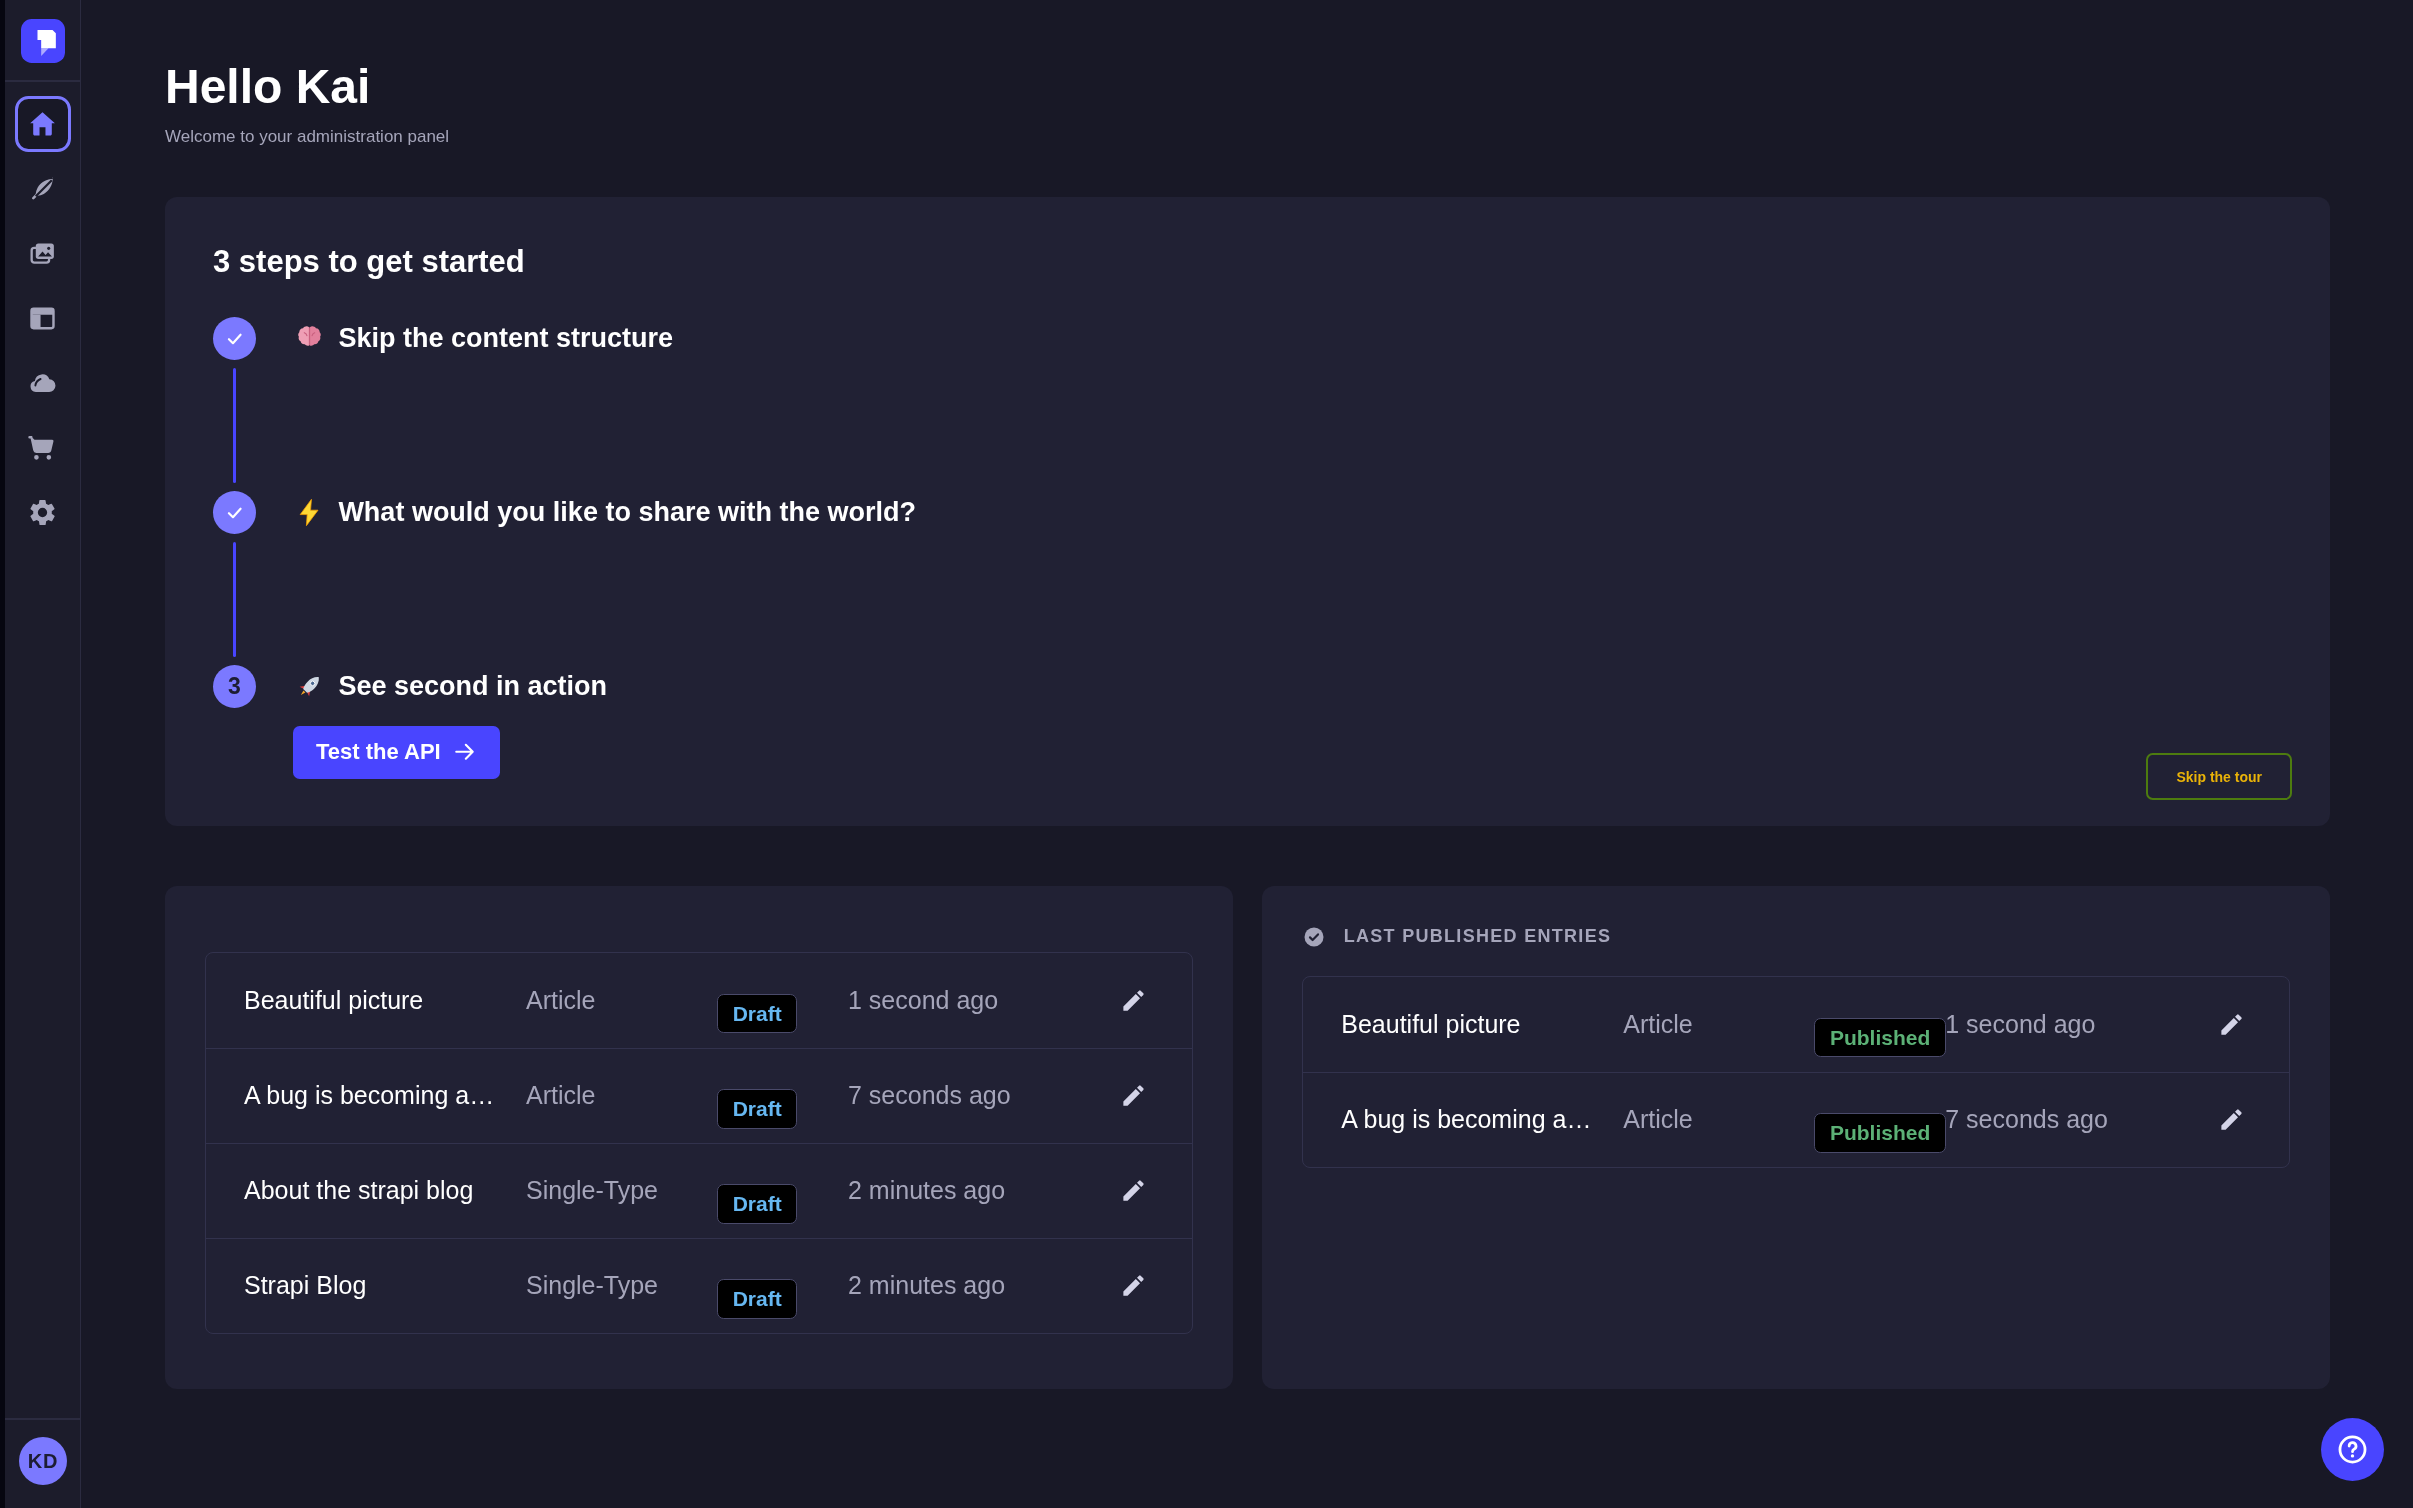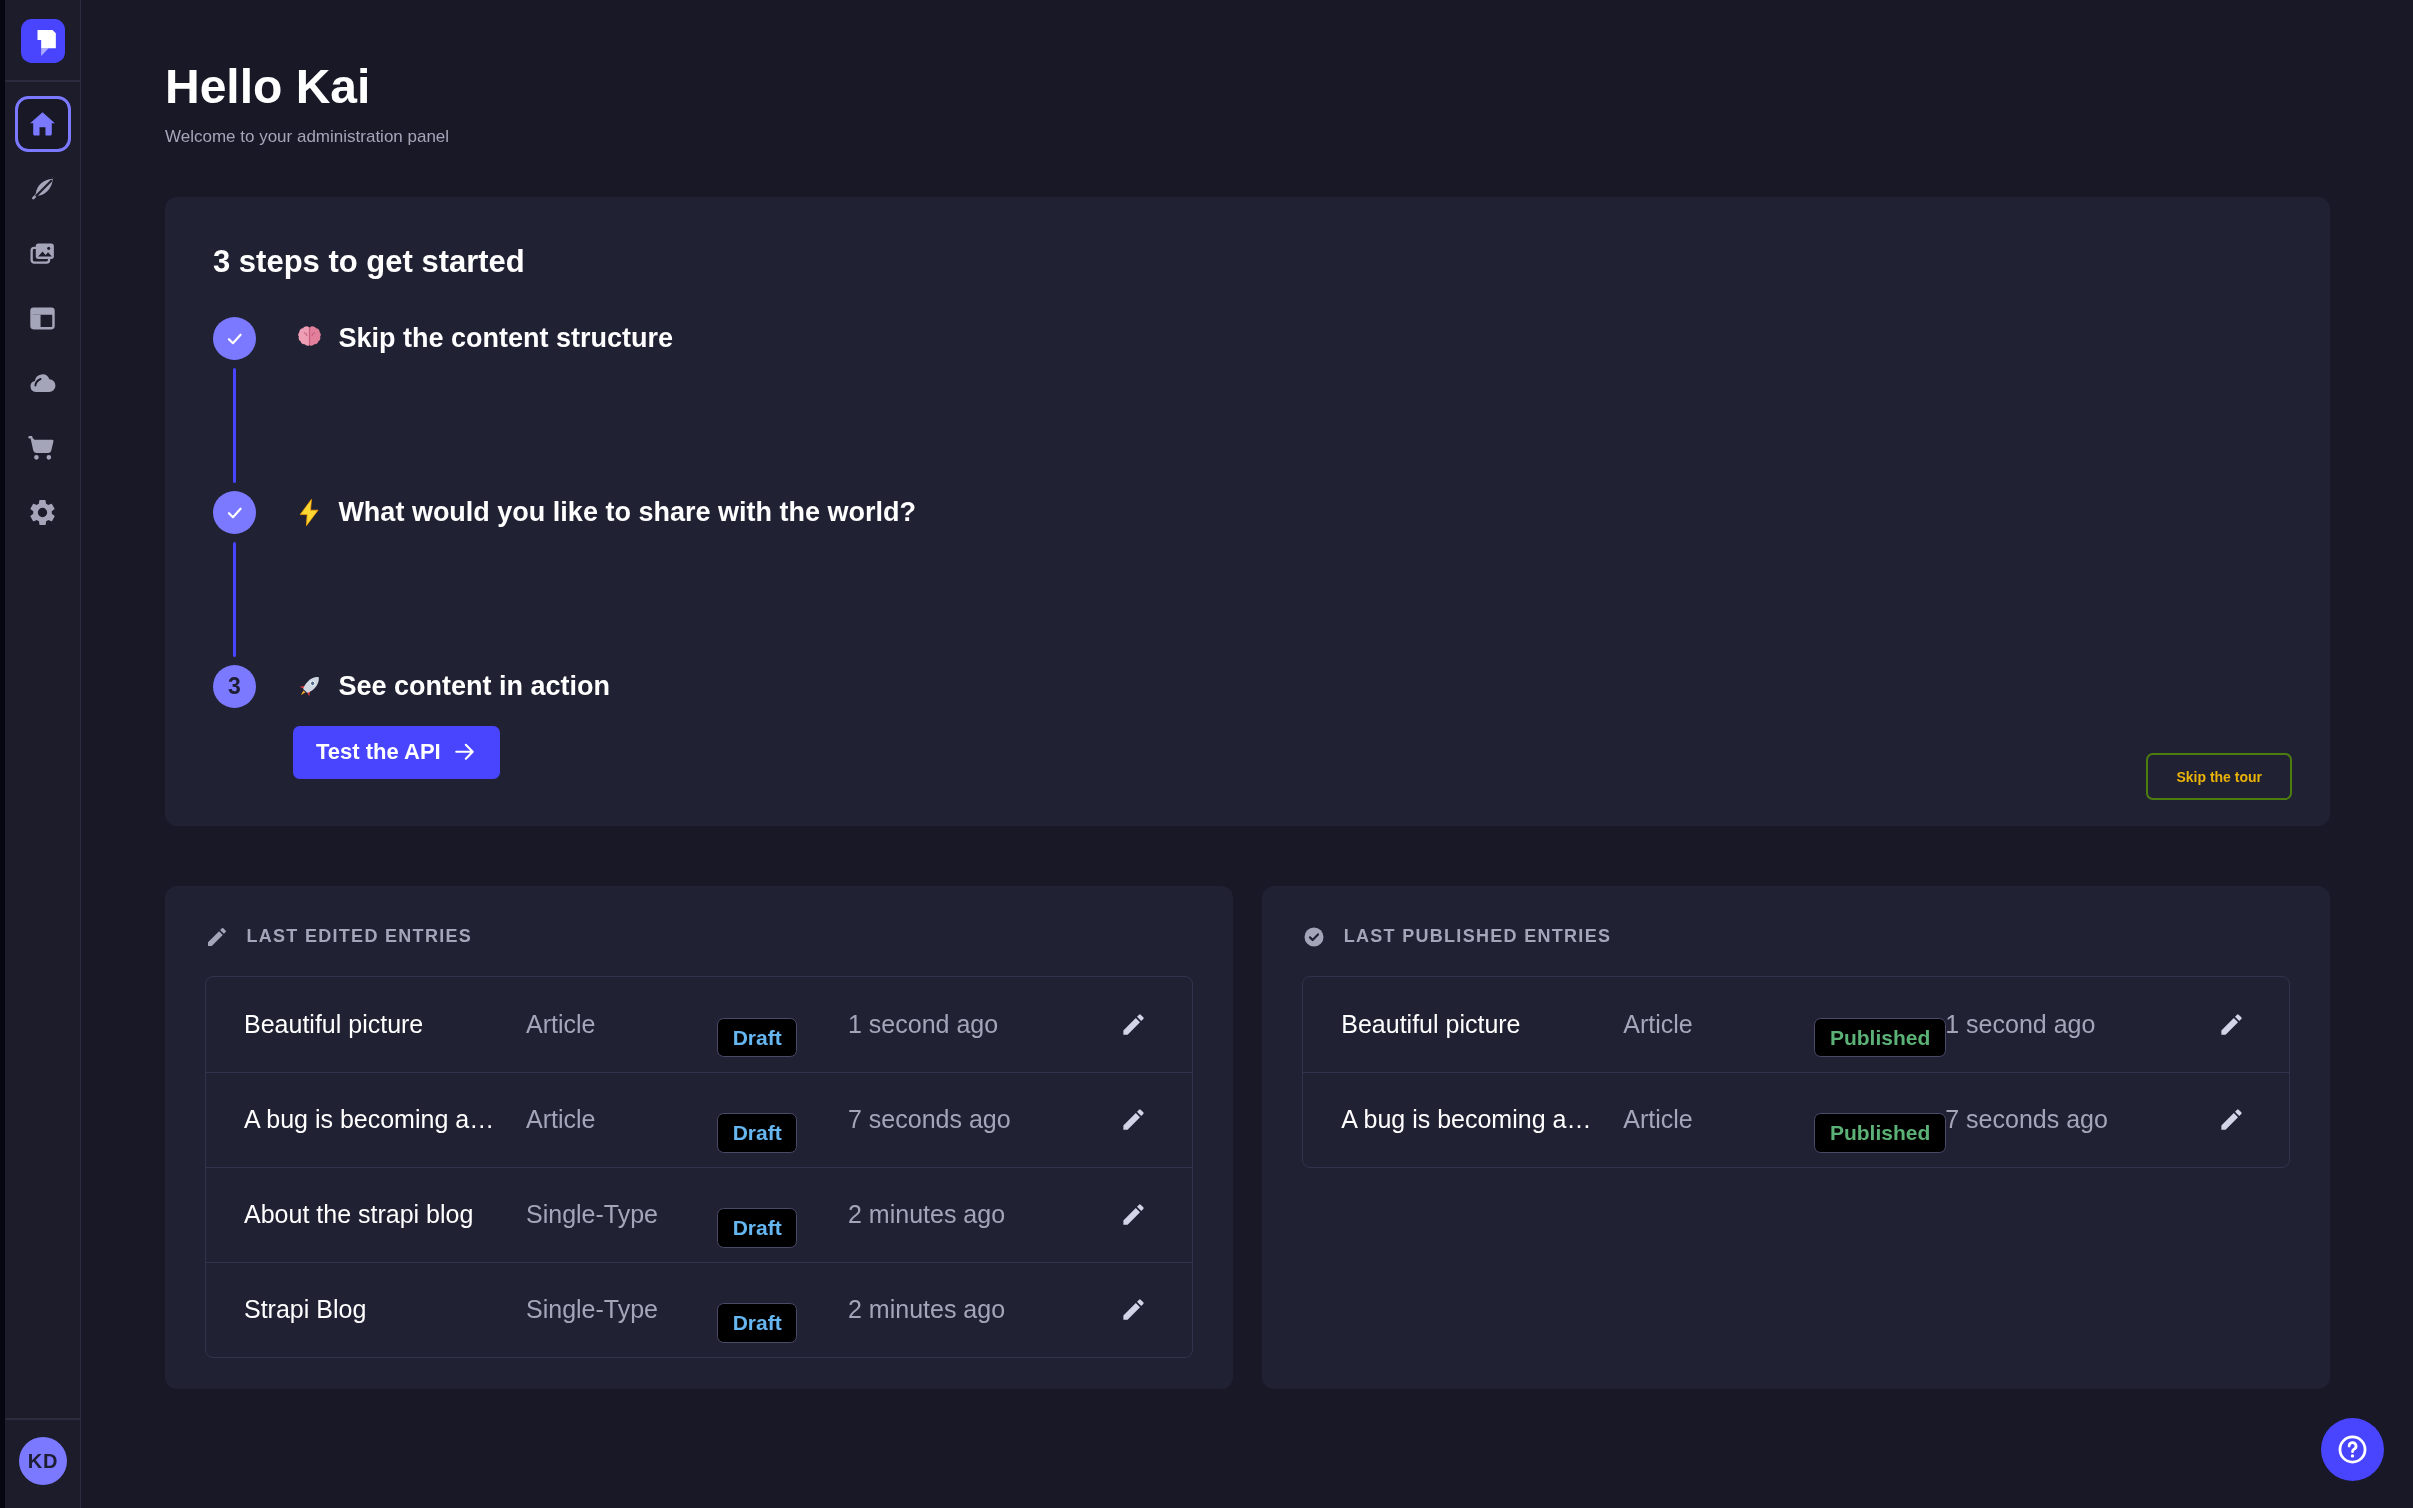--- a/index.html
+++ b/index.html
@@ -195,46 +195,40 @@
           <span class="emoji">
             <svg viewBox="0 0 24 24">
               <g transform="rotate(45 12 12)">
                 <path d="M9.6 13.5 6.8 17.6l3.2-1.1zM14.4 13.5l2.8 4.1-3.2-1.1z" fill="#dd3e3e"></path>
                 <path d="M12 1.8c2.6 2.1 3.7 5.2 3.7 8.3 0 2.6-.6 5.1-1.6 6.7h-4.2c-1-1.6-1.6-4.1-1.6-6.7 0-3.1 1.1-6.2 3.7-8.3z" fill="#cfd8e3"></path>
                 <circle cx="12" cy="8.6" r="1.7" fill="#4c6a92" stroke="#fff" stroke-width=".7"></circle>
                 <path d="M10.9 17.6h2.2L12 21.4z" fill="#f5a623"></path>
               </g>
             </svg>
           </span>
-          <span>See content in action</span>
+          <span>See second in action</span>
         </div>
       </div>
 
       <div class="cta-row">
         <button class="btn-primary">
           <span>Test the API</span>
           <svg viewBox="0 0 24 24">
             <path d="M4 12h15M13 5.5 19.5 12 13 18.5" stroke="#fff" stroke-width="2" fill="none" stroke-linecap="round" stroke-linejoin="round"></path>
           </svg>
         </button>
       </div>
     </div>
 
     <button class="btn-skip">Skip the tour</button>
   </section>
 
   <section class="lower">
 
     <div class="panel">
-      <div class="panel-header">
-        <svg viewBox="0 0 24 24">
-          <path fill="currentColor" d="M3 17.25V21h3.75L17.8 9.94l-3.75-3.75zM20.7 7.05a1 1 0 0 0 0-1.42l-2.33-2.33a1 1 0 0 0-1.42 0l-1.83 1.82 3.75 3.75z"></path>
-        </svg>
-        <span class="panel-title">LAST EDITED ENTRIES</span>
-      </div>
       <div class="table">
 
           <div class="row">
             <span class="cell-title">Beautiful picture</span>
             <span class="cell-type">Article</span>
             <span class="cell-badge"><span class="badge draft">Draft</span></span>
             <span class="cell-time">1 second ago</span>
             <span class="cell-edit">
               <svg viewBox="0 0 24 24">
                 <path fill="currentColor" d="M3 17.25V21h3.75L17.8 9.94l-3.75-3.75zM20.7 7.05a1 1 0 0 0 0-1.42l-2.33-2.33a1 1 0 0 0-1.42 0l-1.83 1.82 3.75 3.75z"></path>

